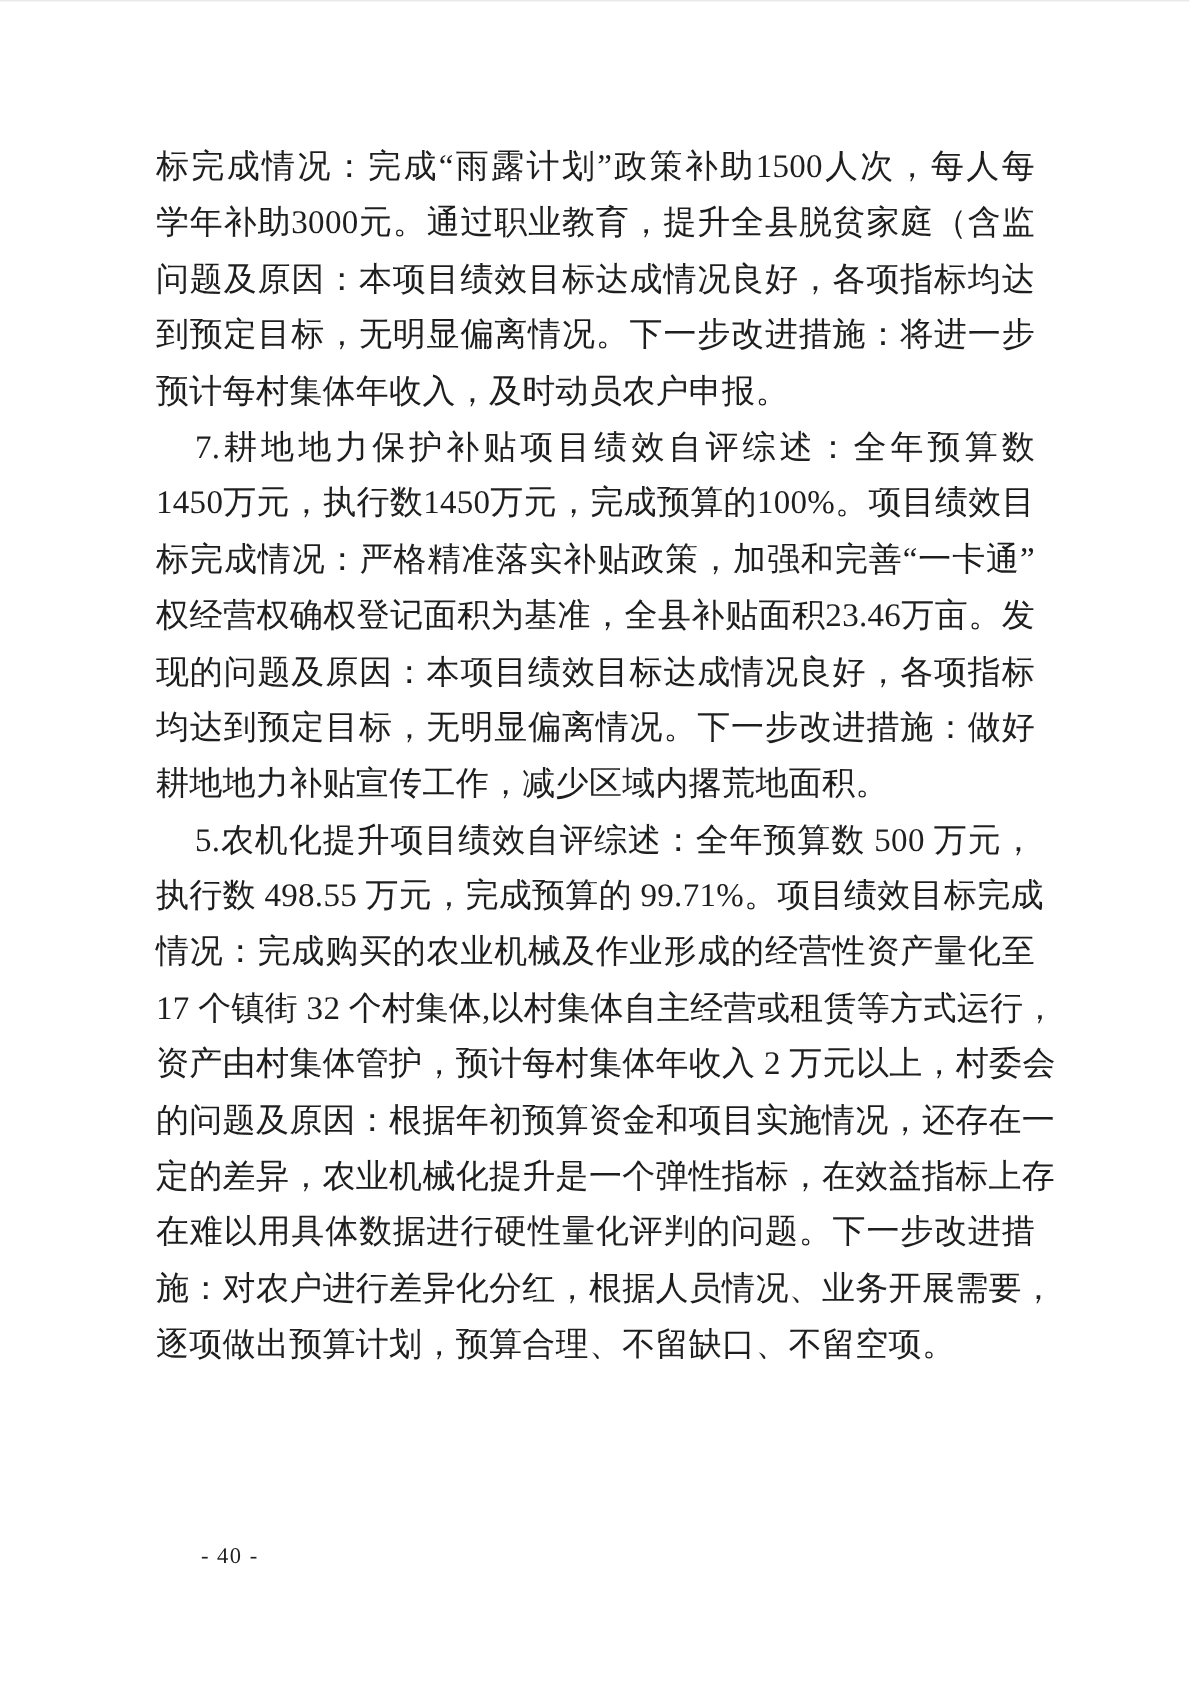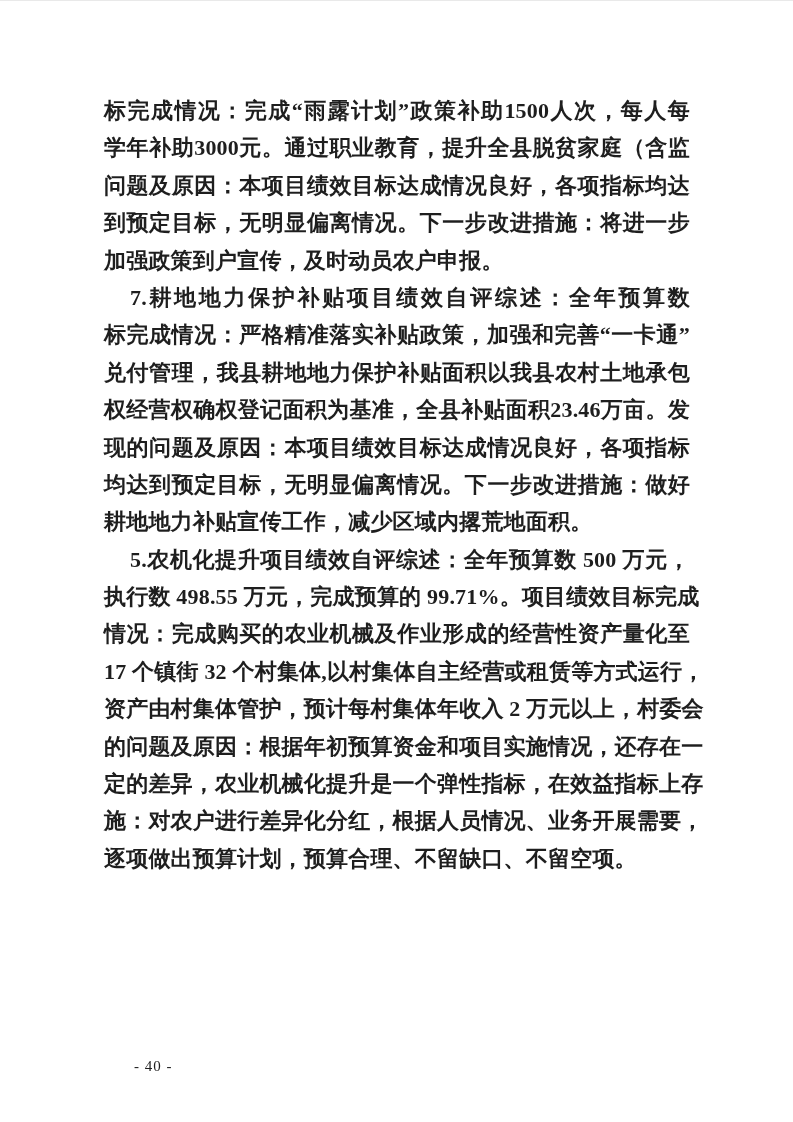--- a/index.html
+++ b/index.html
@@ -14,21 +14,20 @@
     background: #ffffff;
     overflow: hidden;
     border-top: 1px solid #e9e9e9;
     font-family: "Liberation Serif", "DejaVu Serif", serif;
   }
   .text-area {
     position: absolute;
     left: 104px;
     top: 91px;
     width: 586px;
-    font-weight: bold;
   }
   .paragraph {
     margin: 0;
     padding: 0;
   }
   .line {
     height: 37.4px;
     line-height: 37.4px;
     font-size: 22px;
     color: #1e1e1e;
@@ -46,50 +45,50 @@
     text-indent: 26px;
   }
   .page-number {
     position: absolute;
     left: 134px;
     top: 1029px;
     font-size: 15px;
     color: #1e1e1e;
     letter-spacing: 1px;
     font-family: "Liberation Serif", "DejaVu Serif", serif;
-    margin-top: 28px;
   }
 </style>
 </head>
 <body>
 
 <div class="page">
   <div class="text-area">
       <div class="paragraph">
         <div class="line">标完成情况：完成“雨露计划”政策补助1500人次，每人每</div>
         <div class="line">学年补助3000元。通过职业教育，提升全县脱贫家庭（含监</div>
         <div class="line">问题及原因：本项目绩效目标达成情况良好，各项指标均达</div>
         <div class="line">到预定目标，无明显偏离情况。下一步改进措施：将进一步</div>
-        <div class="line last">加强政策到户宣传，及时动员农户申报。</div>
+        <div class="line last">预计每村集体年收入，及时动员农户申报。</div>
       </div>
       <div class="paragraph">
         <div class="line indent">7.耕地地力保护补贴项目绩效自评综述：全年预算数</div>
+        <div class="line">1450万元，执行数1450万元，完成预算的100%。项目绩效目</div>
         <div class="line">标完成情况：严格精准落实补贴政策，加强和完善“一卡通”</div>
-        <div class="line">兑付管理，我县耕地地力保护补贴面积以我县农村土地承包</div>
         <div class="line">权经营权确权登记面积为基准，全县补贴面积23.46万亩。发</div>
         <div class="line">现的问题及原因：本项目绩效目标达成情况良好，各项指标</div>
         <div class="line">均达到预定目标，无明显偏离情况。下一步改进措施：做好</div>
         <div class="line last">耕地地力补贴宣传工作，减少区域内撂荒地面积。</div>
       </div>
       <div class="paragraph">
         <div class="line indent">5.农机化提升项目绩效自评综述：全年预算数 500 万元，</div>
         <div class="line">执行数 498.55 万元，完成预算的 99.71%。项目绩效目标完成</div>
         <div class="line">情况：完成购买的农业机械及作业形成的经营性资产量化至</div>
         <div class="line">17 个镇街 32 个村集体,以村集体自主经营或租赁等方式运行，</div>
         <div class="line">资产由村集体管护，预计每村集体年收入 2 万元以上，村委会</div>
         <div class="line">的问题及原因：根据年初预算资金和项目实施情况，还存在一</div>
         <div class="line">定的差异，农业机械化提升是一个弹性指标，在效益指标上存</div>
+        <div class="line">在难以用具体数据进行硬性量化评判的问题。下一步改进措</div>
         <div class="line">施：对农户进行差异化分红，根据人员情况、业务开展需要，</div>
         <div class="line last">逐项做出预算计划，预算合理、不留缺口、不留空项。</div>
       </div>
     </div>
   <div class="page-number">- 40 -</div>
 </div>
 
 </body></html>

